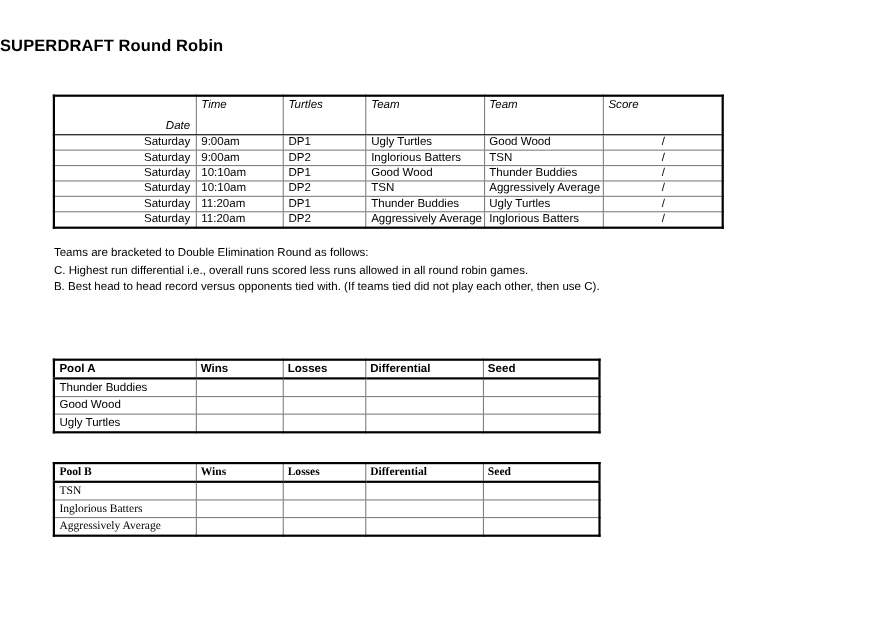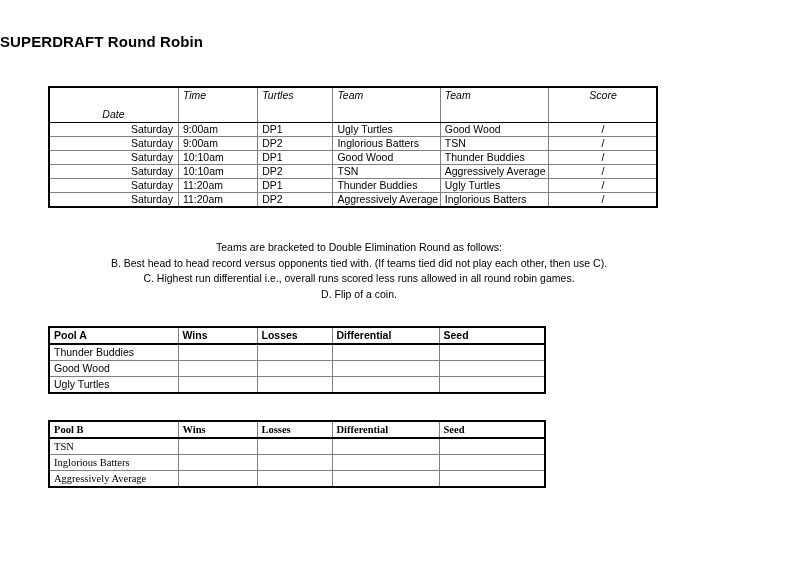--- a/index.html
+++ b/index.html
@@ -63,26 +63,25 @@
     width: 610px;
   }
   #schedule-table thead th {
     height: 31px;
     vertical-align: top;
     border-bottom: 1px solid #000000;
     font-style: italic;
   }
   #schedule-table thead th.date-head {
     vertical-align: bottom;
-    text-align: center;
+    text-align: right;
     padding-bottom: 2px;
     padding-right: 5px;
   }
   #schedule-table thead th.score-head {
-    text-align: center;
   }
   #schedule-table tbody td {
     height: 13px;
     line-height: 13px;
     padding-top: 0;
     padding-bottom: 0;
     vertical-align: middle;
   }
   #schedule-table tbody td.c-date {
     text-align: right;
@@ -90,23 +89,22 @@
     margin-left: 39px;
   }
   #schedule-table tbody td.c-score {
     text-align: center;
   }
 
   
   .notes {
     position: absolute;
     left: 49px;
-    top: 240px;
+    top: 223px;
     width: 620px;
-    text-align: center;
   }
   .notes .note-line {
     font-size: 10.5px;
     line-height: 15.6px;
     white-space: nowrap;
   }
 
   
   table.pool {
     left: 48px;
@@ -203,23 +201,22 @@
       <td>DP2</td>
       <td>Aggressively Average</td>
       <td>Inglorious Batters</td>
       <td class="c-score">/</td>
     </tr>
   </tbody>
 </table>
 
 <div class="notes">
   <div class="note-line">Teams are bracketed to Double Elimination Round as follows:</div>
+  <div class="note-line">C. Highest run differential i.e., overall runs scored less runs allowed in all round robin games.</div>
   <div class="note-line">B. Best head to head record versus opponents tied with. (If teams tied did not play each other, then use C).</div>
-  <div class="note-line">C. Highest run differential i.e., overall runs scored less runs allowed in all round robin games.</div>
-  <div class="note-line">D. Flip of a coin.</div>
 </div>
 
 <table class="sheet pool" id="pool-a-table">
   <colgroup>
     <col style="width:129px">
     <col style="width:79px">
     <col style="width:75px">
     <col style="width:107px">
     <col style="width:106px">
   </colgroup>

